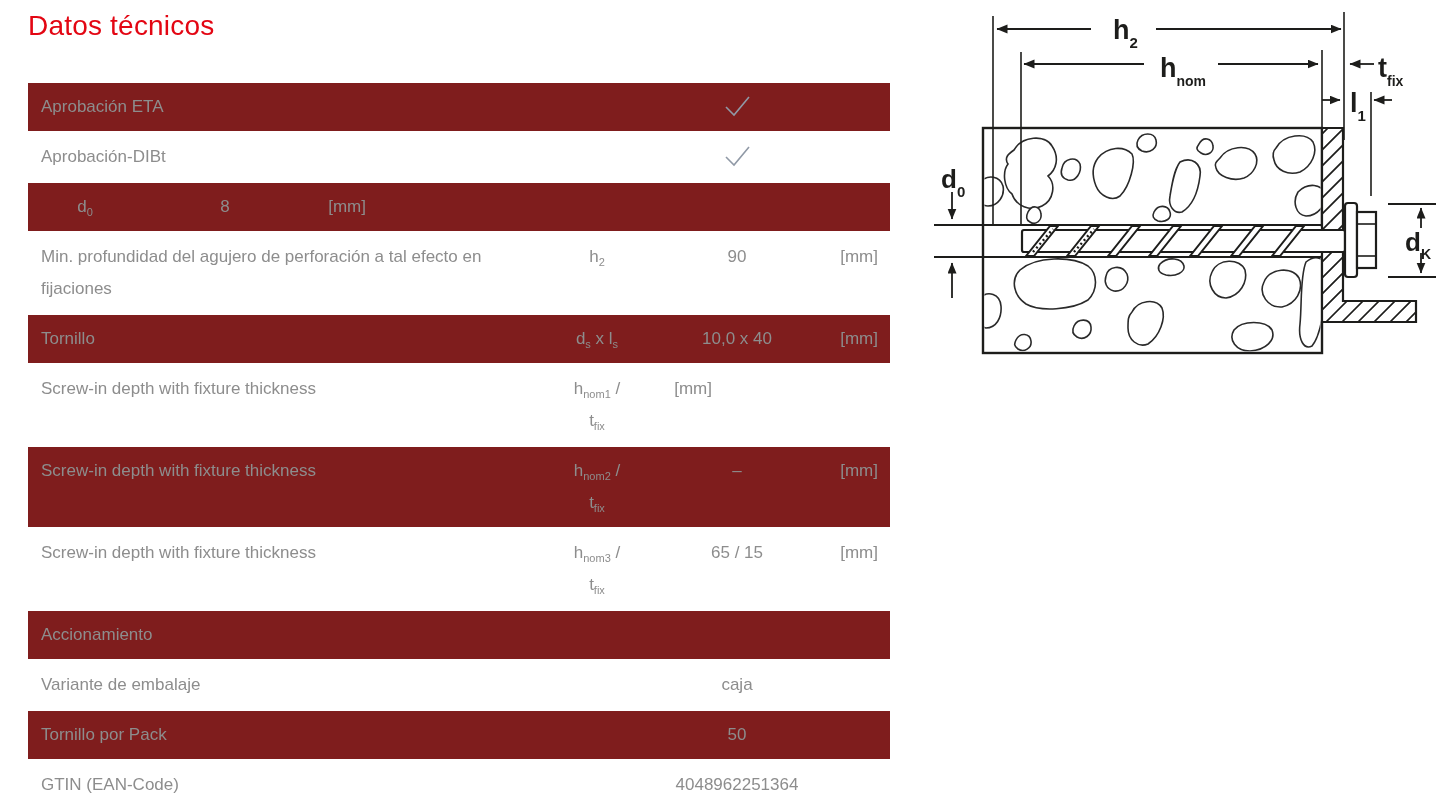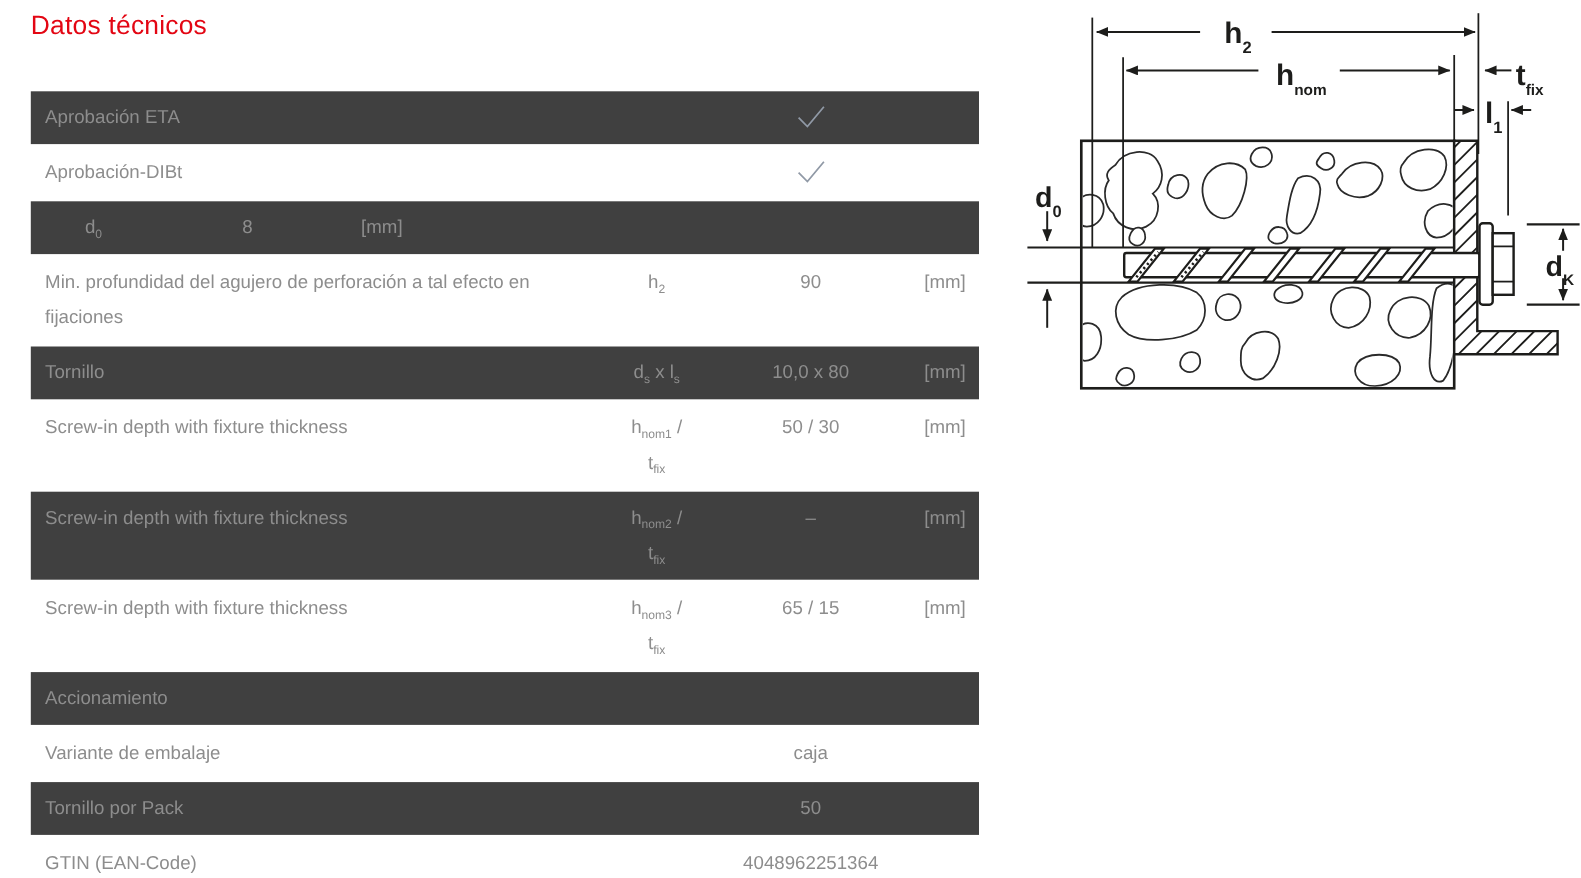--- a/index.html
+++ b/index.html
@@ -1,22 +1,22 @@
 <!DOCTYPE html>
 <html><head>
 <meta charset="utf-8">
 <style>
   html,body{margin:0;padding:0;background:#ffffff;width:1437px;height:798px;overflow:hidden;
     font-family:"Liberation Sans","DejaVu Sans",sans-serif;}
   .page{position:relative;width:1437px;height:798px;background:#fff;}
-  .title{position:absolute;left:28px;top:10px;font-size:24px;font-weight:400;color:#e30613;letter-spacing:.2px;}
+  .title{position:absolute;left:28px;top:10px;font-size:28px;font-weight:400;color:#e30613;letter-spacing:.2px;}
   .table{position:absolute;left:28px;top:83px;width:862px;}
   .row{display:flex;align-items:flex-start;padding:8px 0;margin-bottom:2px;color:#8d8d8d;
     font-size:17px;line-height:32px;}
-  .row.g{background:#404040;}
+  .row.g{background:#7f1d1d;}
   .c{box-sizing:border-box;}
   .c.name{width:512px;padding-left:13px;padding-right:10px;}
   .c.sym{width:114px;text-align:center;}
   .c.val{width:166px;text-align:center;}
   .c.unit{width:70px;text-align:right;padding-right:12px;}
   sub{font-size:11px;line-height:0;}
   .check{display:inline-block;vertical-align:middle;margin-top:-3px;}
   .diagram{position:absolute;left:930px;top:0px;}
   svg text{font-family:"Liberation Sans","DejaVu Sans",sans-serif;font-weight:bold;fill:#1d1d1b;}
 </style>
@@ -66,31 +66,30 @@
         </div>
       <div class="c val">90</div>
       <div class="c unit">[mm]</div>
     </div>
 
     <div class="row g">
       <div class="c name">Tornillo</div>
       <div class="c sym">
           <div><span>d</span><sub>s</sub><span> x l</span><sub>s</sub></div>
         </div>
-      <div class="c val">10,0 x 80</div>
+      <div class="c val">10,0 x 40</div>
       <div class="c unit">[mm]</div>
     </div>
 
     <div class="row">
       <div class="c name">Screw-in depth with fixture thickness</div>
       <div class="c sym">
           <div><span>h</span><sub>nom1</sub><span> /</span></div>
           <div><span>t</span><sub>fix</sub></div>
         </div>
-      <div class="c val">50 / 30</div>
       <div class="c unit">[mm]</div>
     </div>
 
     <div class="row g">
       <div class="c name">Screw-in depth with fixture thickness</div>
       <div class="c sym">
           <div><span>h</span><sub>nom2</sub><span> /</span></div>
           <div><span>t</span><sub>fix</sub></div>
         </div>
       <div class="c val">–</div>

